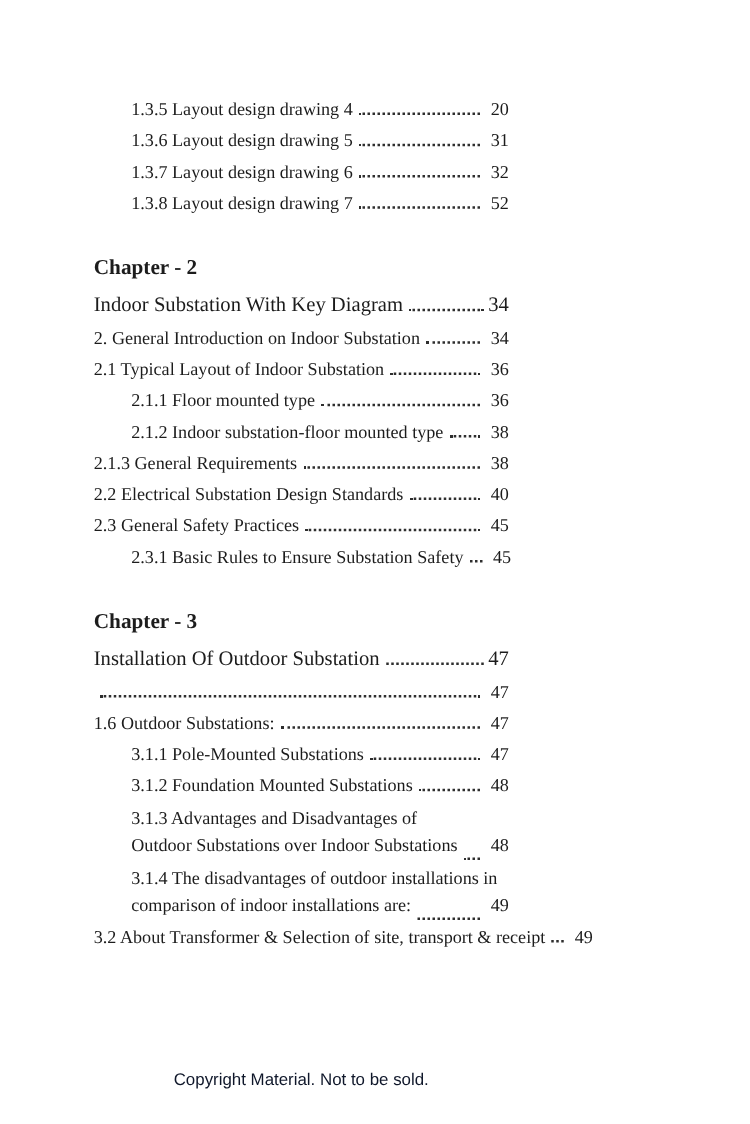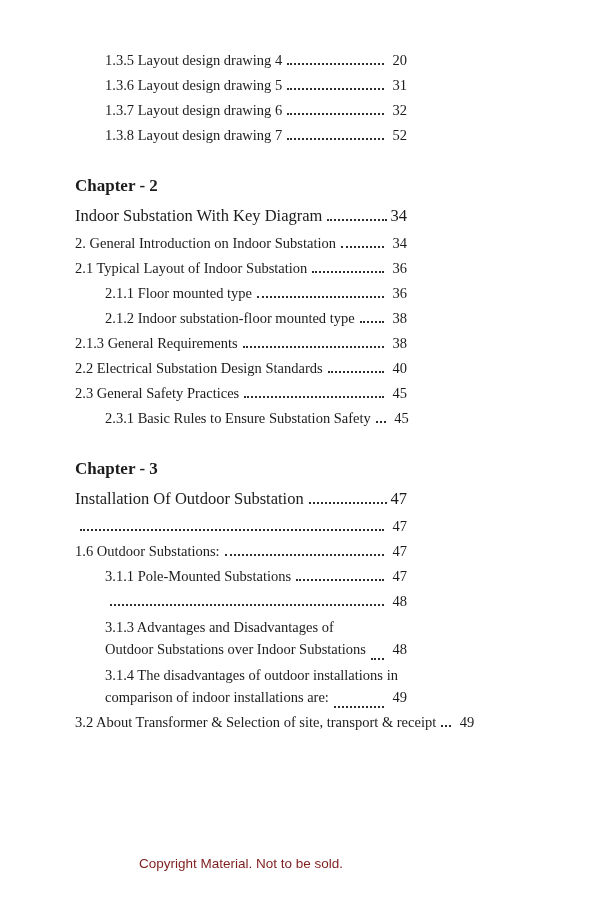--- a/index.html
+++ b/index.html
@@ -6,21 +6,21 @@
     margin: 0;
     padding: 0;
     background: #ffffff;
   }
   .page {
     position: relative;
     width: 482px;
     height: 899px;
     background: #ffffff;
     box-sizing: border-box;
-    padding: 48px 75px 0 75px;
+    padding: 76px 75px 0 75px;
     font-family: "Liberation Serif", serif;
     color: #1c1c1c;
     overflow: hidden;
   }
   .toc { width: 100%; }
 
   
   .toc-entry {
     display: flex;
     align-items: baseline;
@@ -74,21 +74,21 @@
   .toc-entry.multiline .lastline { display: flex; align-items: flex-end; }
 
   .footer {
     position: absolute;
     left: 0;
     right: 0;
     bottom: 28px;
     text-align: center;
     font-family: "Liberation Sans", sans-serif;
     font-size: 13.5px;
-    color: #7f1d1d;
+    color: #0f172a;
   }
 </style>
 </head>
 <body>
 
 <div class="page">
   <div class="toc" id="toc-root">
       <div class="toc-entry indent-1">
         <span class="label">1.3.5 Layout design drawing 4</span>
         <span class="leader"></span>
@@ -173,20 +173,21 @@
         <span class="label">1.6 Outdoor Substations:</span>
         <span class="leader"></span>
         <span class="pagenum">47</span>
       </div>
       <div class="toc-entry indent-1">
         <span class="label">3.1.1 Pole-Mounted Substations</span>
         <span class="leader"></span>
         <span class="pagenum">47</span>
       </div>
       <div class="toc-entry indent-1">
+        <span class="label">3.1.2 Foundation Mounted Substations</span>
         <span class="leader"></span>
         <span class="pagenum">48</span>
       </div>
       <div class="toc-entry multiline indent-1">
         <span class="firstline">3.1.3 Advantages and Disadvantages of</span>
         <span class="lastline">
           <span class="label">Outdoor Substations over Indoor Substations</span>
           <span class="leader"></span>
           <span class="pagenum">48</span>
         </span>

